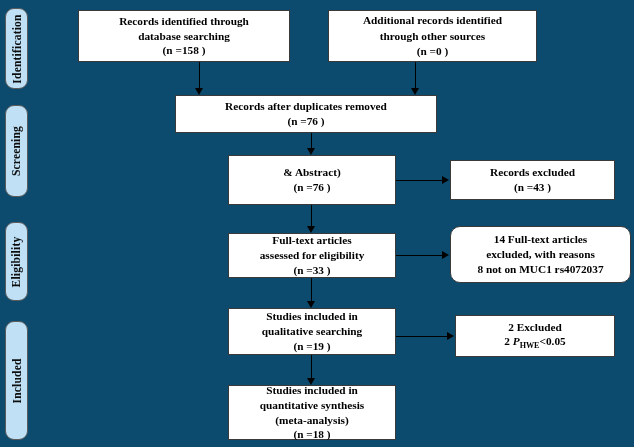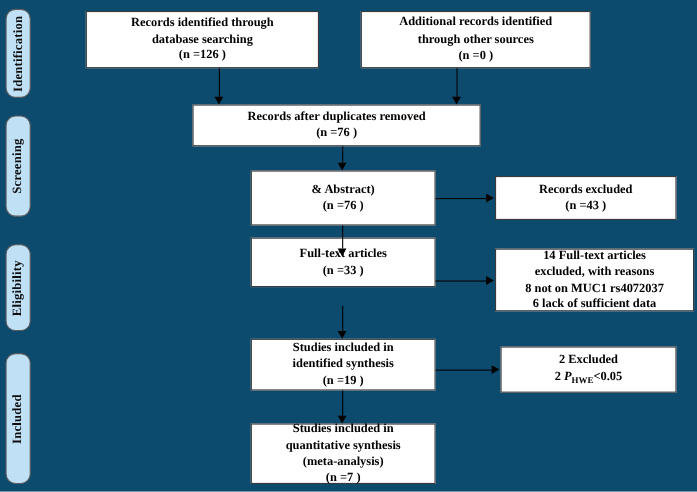--- a/index.html
+++ b/index.html
@@ -103,21 +103,21 @@
     <span class="stage-text">Eligibility</span>
   </div>
 
   <div class="stage-pill" style="left:5px; top:321px; width:23px; height:119px;">
     <span class="stage-text">Included</span>
   </div>
 
   <div class="flow-box" style="left:78px; top:10px; width:212px; height:52px;">
     <span class="line">Records identified through</span>
     <span class="line">database searching</span>
-    <span class="line">(n =126   )</span>
+    <span class="line">(n =158   )</span>
   </div>
 
   <div class="flow-box" style="left:328px; top:10px; width:209px; height:52px;justify-content:space-between;">
     <span class="line">Additional records identified</span>
     <span class="line">through other sources</span>
     <span class="line">(n =0   )</span>
   </div>
 
   <div class="flow-box" style="left:175px; top:95px; width:262px; height:38px;">
     <span class="line">Records after duplicates removed</span>
@@ -127,48 +127,48 @@
   <div class="flow-box" style="left:228px; top:155px; width:168px; height:50px;">
     <span class="line">&amp; Abstract)</span>
     <span class="line">(n =76   )</span>
   </div>
 
   <div class="flow-box" style="left:450px; top:160px; width:165px; height:40px;align-items:center;">
     <span class="line">Records excluded</span>
     <span class="line">(n =43   )</span>
   </div>
 
-  <div class="flow-box" style="left:228px; top:216px; width:168px; height:45px;">
+  <div class="flow-box" style="left:228px; top:233px; width:168px; height:45px;">
     <span class="line">Full-text articles</span>
+    <span class="line">assessed for eligibility</span>
     <span class="line">(n =33   )</span>
   </div>
 
-  <div class="flow-box" style="left:450px; top:226px; width:181px; height:57px;">
+  <div class="flow-box" style="left:450px; top:226px; width:181px; height:57px;border-radius:10px;">
     <span class="line">14 Full-text articles</span>
     <span class="line">excluded, with reasons</span>
     <span class="line">8 not on MUC1 rs4072037</span>
-    <span class="line">6 lack of sufficient data</span>
   </div>
 
   <div class="flow-box" style="left:228px; top:308px; width:168px; height:47px;">
     <span class="line">Studies included in</span>
-    <span class="line">identified synthesis</span>
+    <span class="line">qualitative searching</span>
     <span class="line">(n =19   )</span>
   </div>
 
   <div class="flow-box" style="left:455px; top:315px; width:160px; height:42px;">
     <span class="line">2 Excluded</span>
     <span class="line"><span>2 </span><span class="ital">P</span><span class="sub">HWE</span><span>&lt;0.05</span></span>
   </div>
 
   <div class="flow-box" style="left:228px; top:385px; width:168px; height:55px;">
     <span class="line">Studies included in</span>
     <span class="line">quantitative synthesis</span>
     <span class="line">(meta-analysis)</span>
-    <span class="line">(n =7   )</span>
+    <span class="line">(n =18   )</span>
   </div>
 
   <div class="conn-v" style="left:199px; top:62px; height:26px;"></div>
   <div class="arrow-down" style="left:194.5px; top:88px;"></div>
 
   <div class="conn-v" style="left:415px; top:62px; height:26px;"></div>
   <div class="arrow-down" style="left:410.5px; top:88px;"></div>
 
   <div class="conn-v" style="left:311px; top:133px; height:15px;"></div>
   <div class="arrow-down" style="left:306.5px; top:148px;"></div>

